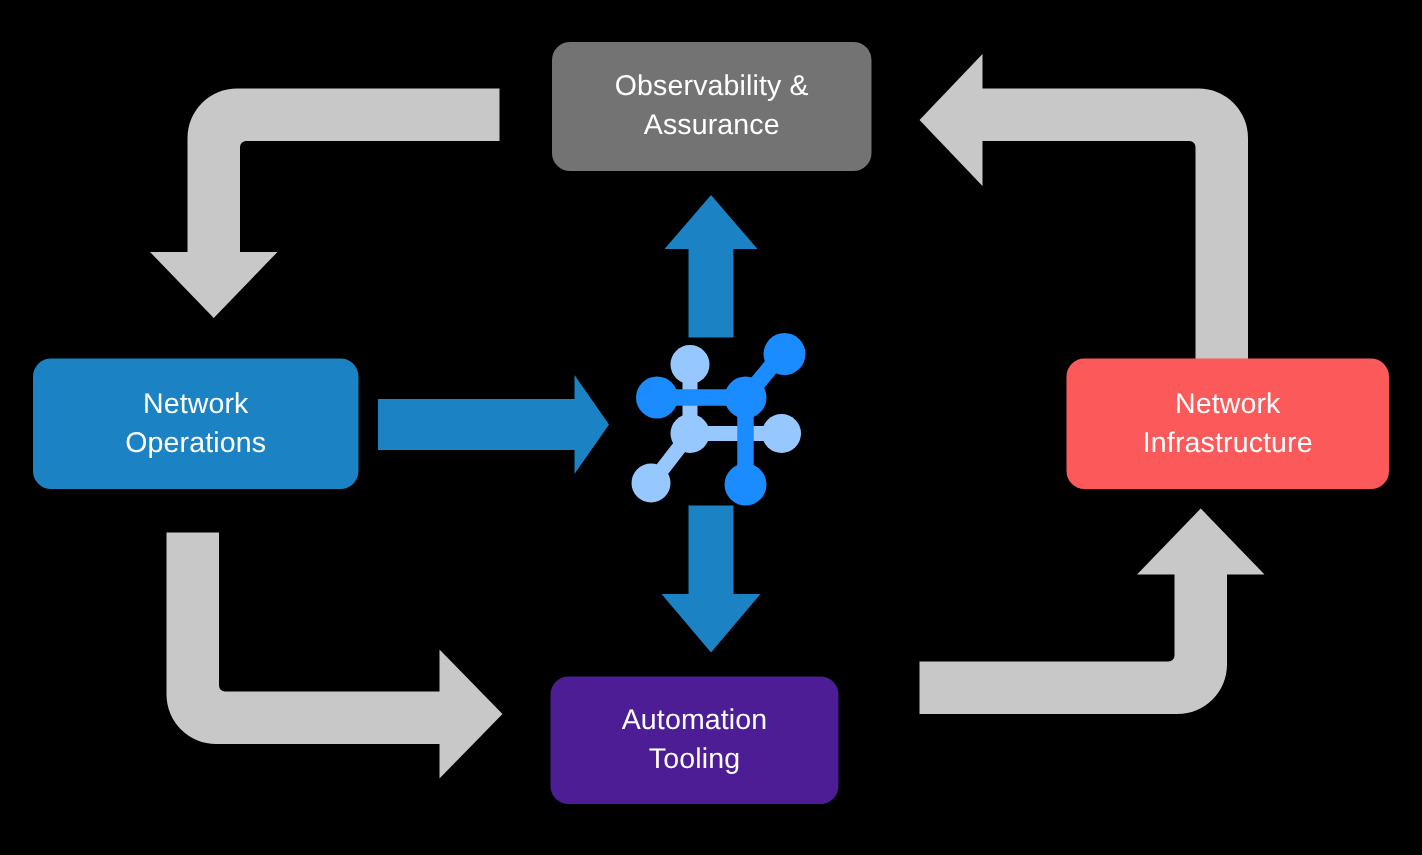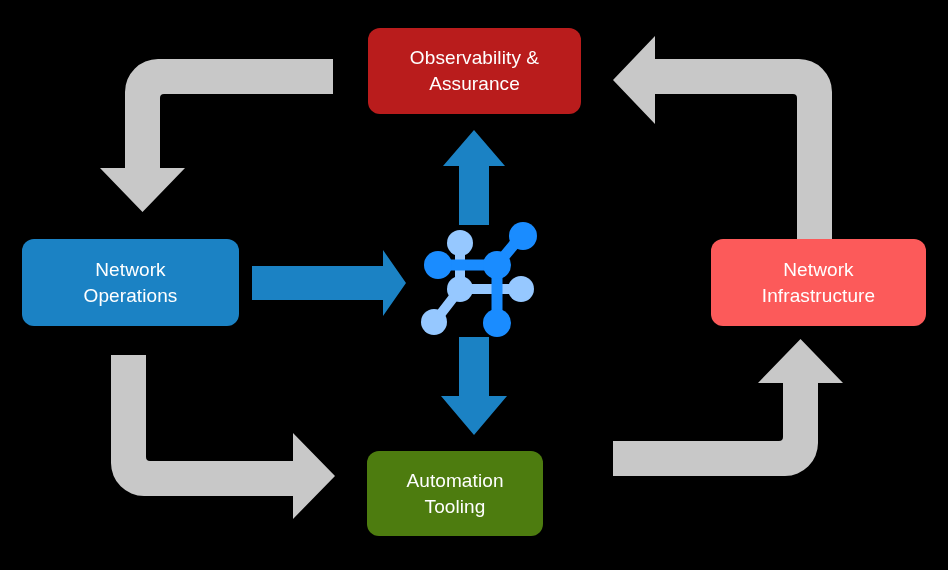--- a/index.html
+++ b/index.html
@@ -141,25 +141,25 @@
       <circle cx="521" cy="289" r="13" fill="#96C8FF"></circle>
       <circle cx="434" cy="322" r="13" fill="#96C8FF"></circle>
 
       <circle cx="438" cy="265" r="14" fill="#1A8CFF"></circle>
       <circle cx="497" cy="265" r="14" fill="#1A8CFF"></circle>
       <circle cx="523" cy="236" r="14" fill="#1A8CFF"></circle>
       <circle cx="497" cy="323" r="14" fill="#1A8CFF"></circle>
     </g>
   </svg>
 
-  <div class="node-box" style="left:368px; top:28px; width:213px; height:86px; background:#b91c1c;">Observability &amp;
+  <div class="node-box" style="left:368px; top:28px; width:213px; height:86px; background:#737373;">Observability &amp;
 Assurance</div>
 
   <div class="node-box" style="left:22px; top:239px; width:217px; height:87px; background:#1B82C4;">Network
 Operations</div>
 
   <div class="node-box" style="left:711px; top:239px; width:215px; height:87px; background:#FC5A5A;">Network
 Infrastructure</div>
 
-  <div class="node-box" style="left:367px; top:451px; width:176px; height:85px; background:#4d7c0f;">Automation
+  <div class="node-box" style="left:367px; top:451px; width:192px; height:85px; background:#4c1d95;">Automation
 Tooling</div>
 
 </div>
 
 </body></html>

